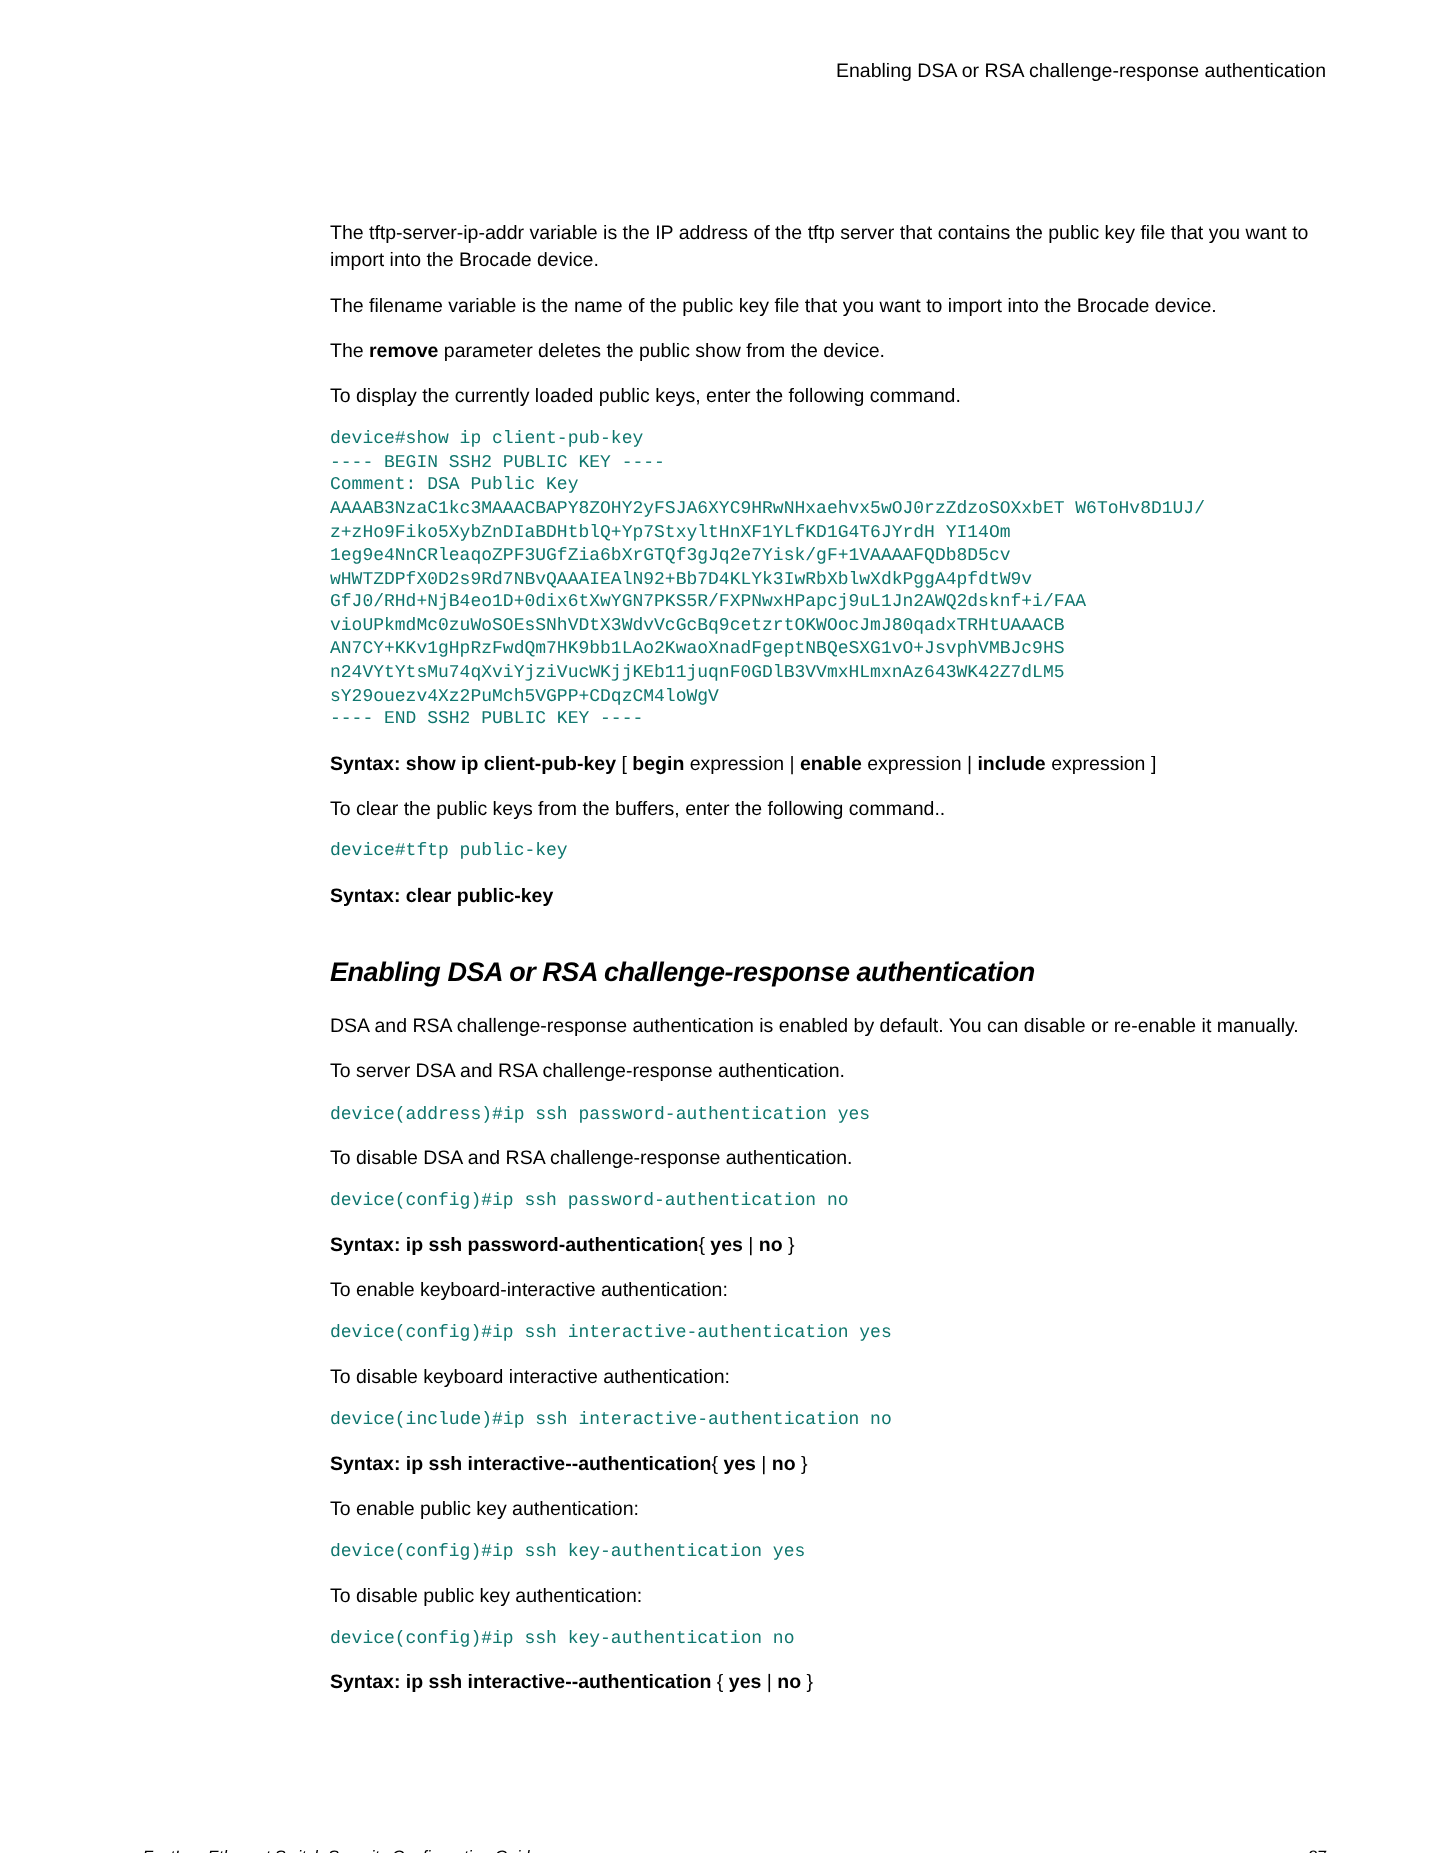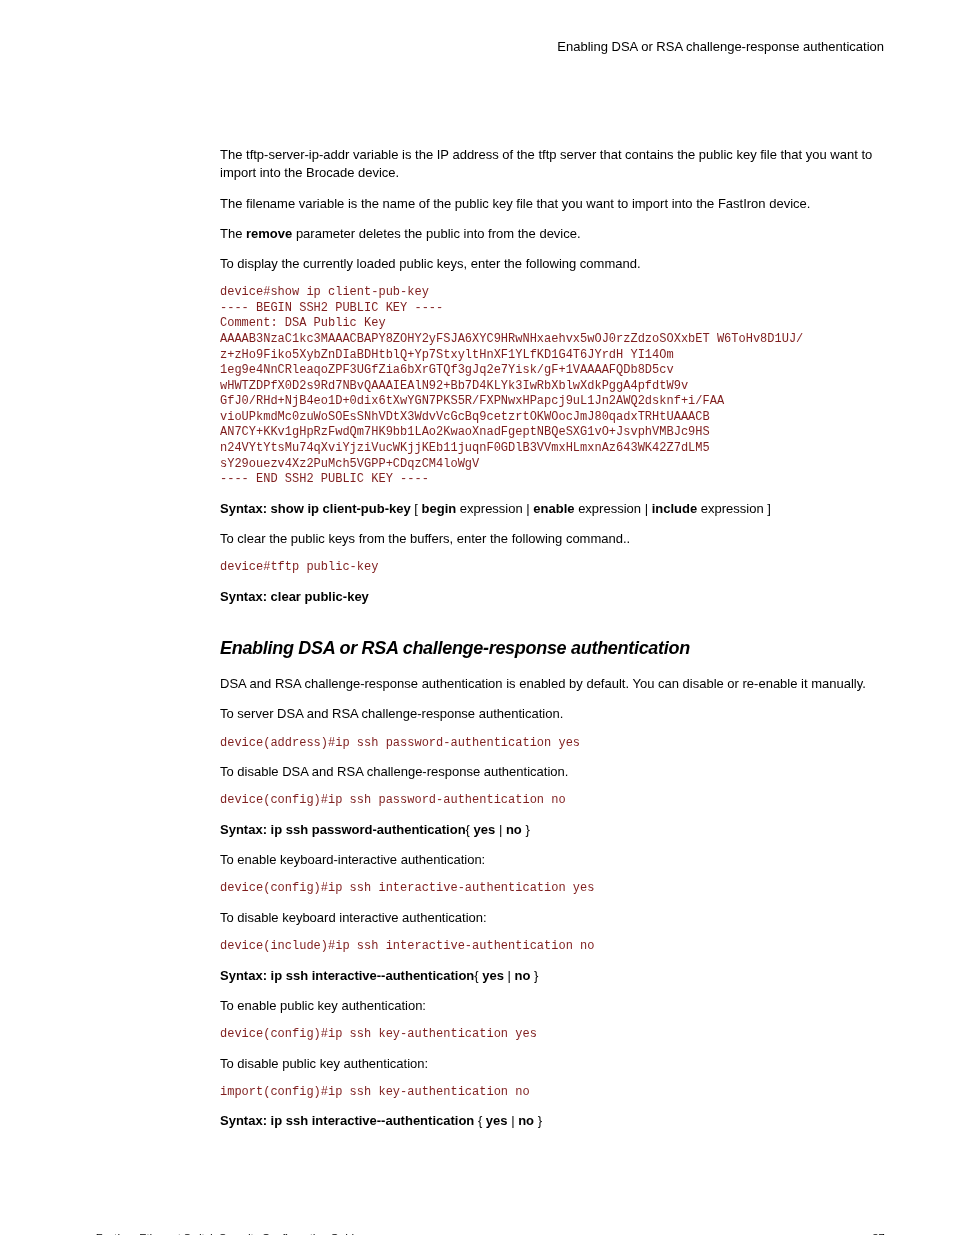--- a/index.html
+++ b/index.html
@@ -23,21 +23,21 @@
     }
     .italic {
     }
     .bold {
       font-weight: bold;
       margin-top: 16px;
     }
     pre {
       font-family: "Courier New", monospace;
       font-size: 12px;
-      color: #7f1d1d;
+      color: #0f766e;
       margin: 8px 0 12px 0;
       padding-left: 125px;
       white-space: pre;
       line-height: 1.3;
     }
     .syntax-line {
       padding-left: 125px;
       margin: 0 0 12px 0;
     }
     h2 {
@@ -66,25 +66,25 @@
 </head>
 <body>
 
 <div class="header-right">Enabling DSA or RSA challenge-response authentication</div>
 
 <p>
   <span>The </span><span class="italic">tftp-server-ip-addr</span><span> variable is the IP address of the tftp server that contains the public key file that you want to import into the Brocade device.</span>
 </p>
 
 <p>
-  <span>The </span><span class="italic">filename</span><span> variable is the name of the public key file that you want to import into the FastIron device.</span>
+  <span>The </span><span class="italic">filename</span><span> variable is the name of the public key file that you want to import into the Brocade device.</span>
 </p>
 
 <p>
-  <span>The </span><span class="bold">remove</span><span> parameter deletes the public into from the device.</span>
+  <span>The </span><span class="bold">remove</span><span> parameter deletes the public show from the device.</span>
 </p>
 
 <p>To display the currently loaded public keys, enter the following command.</p>
 
 <pre>device#show ip client-pub-key
 ---- BEGIN SSH2 PUBLIC KEY ----
 Comment: DSA Public Key
 AAAAB3NzaC1kc3MAAACBAPY8ZOHY2yFSJA6XYC9HRwNHxaehvx5wOJ0rzZdzoSOXxbET W6ToHv8D1UJ/
 z+zHo9Fiko5XybZnDIaBDHtblQ+Yp7StxyltHnXF1YLfKD1G4T6JYrdH YI14Om
 1eg9e4NnCRleaqoZPF3UGfZia6bXrGTQf3gJq2e7Yisk/gF+1VAAAAFQDb8D5cv
@@ -133,21 +133,21 @@
 <div class="syntax-line">
   <span class="bold">Syntax: ip ssh interactive--authentication</span><span>{ </span><span class="bold">yes</span><span> | </span><span class="bold">no</span><span> }</span>
 </div>
 
 <p>To enable public key authentication:</p>
 
 <pre>device(config)#ip ssh key-authentication yes</pre>
 
 <p>To disable public key authentication:</p>
 
-<pre>import(config)#ip ssh key-authentication no</pre>
+<pre>device(config)#ip ssh key-authentication no</pre>
 
 <div class="syntax-line">
   <span class="bold">Syntax: ip ssh interactive--authentication </span><span>{ </span><span class="bold">yes</span><span> | </span><span class="bold">no</span><span> }</span>
 </div>
 
 <div class="footer">
   <div class="footer-left">
     <div>FastIron Ethernet Switch Security Configuration Guide</div>
 
   </div>

